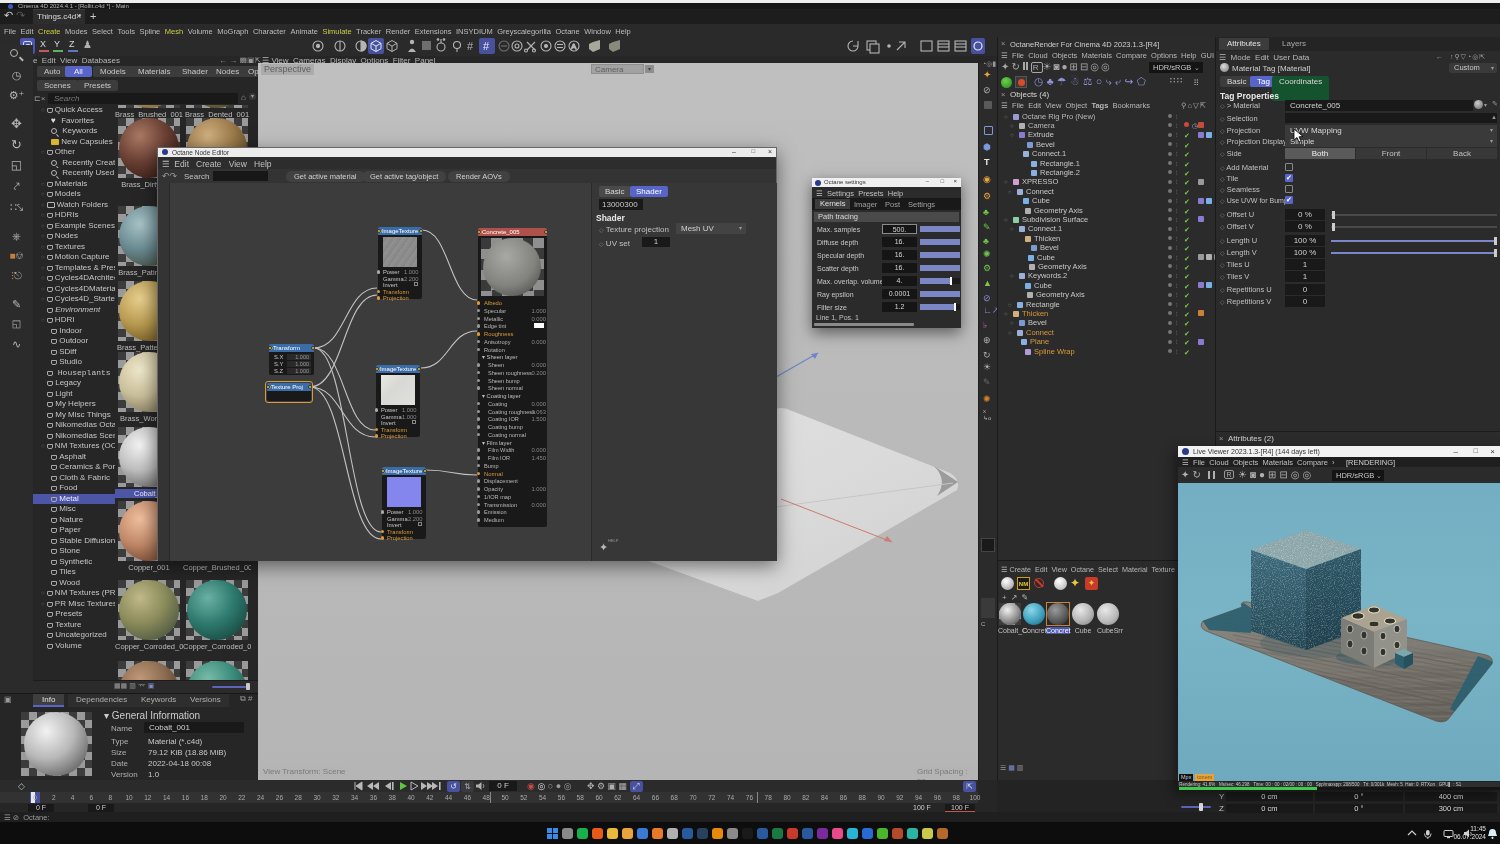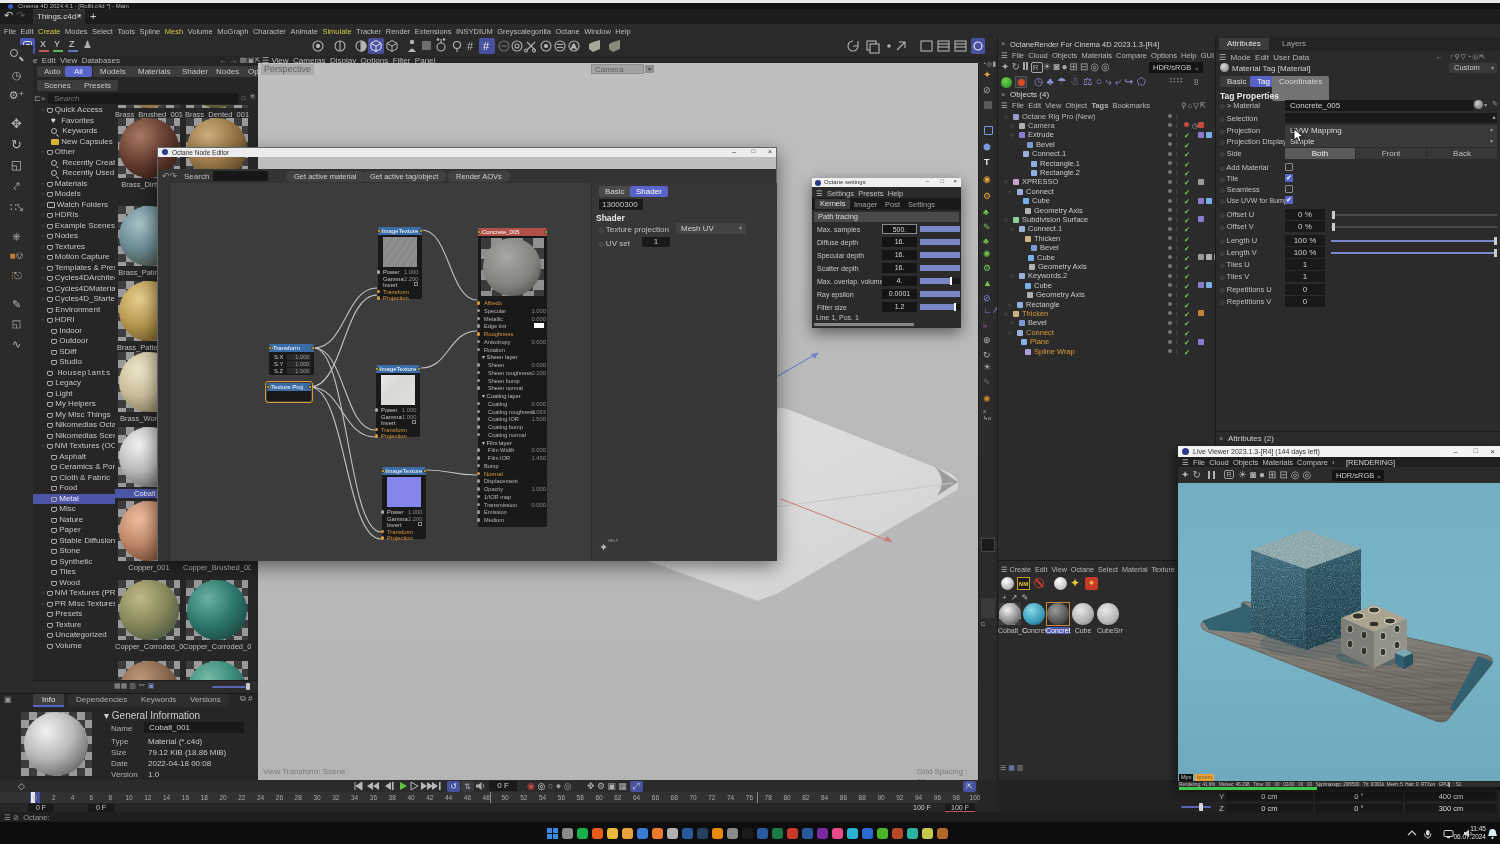--- a/index.html
+++ b/index.html
@@ -177,21 +177,21 @@
 <div style="height:10.5px;line-height:10.5px;white-space:nowrap;padding-left:8px;color:#c6c6c6;overflow:hidden;"><span style="color:#6e6e6e;font-size:6px;margin-right:2px;">○</span><span style="display:inline-block;width:8px;height:6px;border:1px solid #b8b8b8;border-radius:1px;position:relative;top:1px;"></span>&nbsp;Watch Folders</div>
 <div style="height:10.5px;line-height:10.5px;white-space:nowrap;padding-left:8px;color:#c6c6c6;overflow:hidden;"><span style="color:#6e6e6e;font-size:6px;margin-right:2px;">○</span><span style="display:inline-block;width:6px;height:5px;border:1px solid #a8a8a8;border-bottom-left-radius:2px;border-bottom-right-radius:2px;border-top:1.5px solid #a8a8a8;position:relative;top:1px;"></span>&nbsp;HDRIs</div>
 <div style="height:10.5px;line-height:10.5px;white-space:nowrap;padding-left:8px;color:#c6c6c6;overflow:hidden;"><span style="color:#6e6e6e;font-size:6px;margin-right:2px;">○</span><span style="display:inline-block;width:6px;height:5px;border:1px solid #a8a8a8;border-bottom-left-radius:2px;border-bottom-right-radius:2px;border-top:1.5px solid #a8a8a8;position:relative;top:1px;"></span>&nbsp;Example Scenes</div>
 <div style="height:10.5px;line-height:10.5px;white-space:nowrap;padding-left:8px;color:#c6c6c6;overflow:hidden;"><span style="color:#6e6e6e;font-size:6px;margin-right:2px;">○</span><span style="display:inline-block;width:6px;height:5px;border:1px solid #a8a8a8;border-bottom-left-radius:2px;border-bottom-right-radius:2px;border-top:1.5px solid #a8a8a8;position:relative;top:1px;"></span>&nbsp;Nodes</div>
 <div style="height:10.5px;line-height:10.5px;white-space:nowrap;padding-left:8px;color:#c6c6c6;overflow:hidden;"><span style="color:#6e6e6e;font-size:6px;margin-right:2px;">○</span><span style="display:inline-block;width:6px;height:5px;border:1px solid #a8a8a8;border-bottom-left-radius:2px;border-bottom-right-radius:2px;border-top:1.5px solid #a8a8a8;position:relative;top:1px;"></span>&nbsp;Textures</div>
 <div style="height:10.5px;line-height:10.5px;white-space:nowrap;padding-left:8px;color:#c6c6c6;overflow:hidden;"><span style="color:#6e6e6e;font-size:6px;margin-right:2px;">○</span><span style="display:inline-block;width:6px;height:5px;border:1px solid #a8a8a8;border-bottom-left-radius:2px;border-bottom-right-radius:2px;border-top:1.5px solid #a8a8a8;position:relative;top:1px;"></span>&nbsp;Motion Capture</div>
 <div style="height:10.5px;line-height:10.5px;white-space:nowrap;padding-left:8px;color:#c6c6c6;overflow:hidden;"><span style="color:#6e6e6e;font-size:6px;margin-right:2px;">○</span><span style="display:inline-block;width:6px;height:5px;border:1px solid #a8a8a8;border-bottom-left-radius:2px;border-bottom-right-radius:2px;border-top:1.5px solid #a8a8a8;position:relative;top:1px;"></span>&nbsp;Templates &amp; Presets</div>
 <div style="height:10.5px;line-height:10.5px;white-space:nowrap;padding-left:8px;color:#c6c6c6;overflow:hidden;"><span style="color:#6e6e6e;font-size:6px;margin-right:2px;">○</span><span style="display:inline-block;width:6px;height:5px;border:1px solid #a8a8a8;border-bottom-left-radius:2px;border-bottom-right-radius:2px;border-top:1.5px solid #a8a8a8;position:relative;top:1px;"></span>&nbsp;Cycles4DArchitecturePack-4l</div>
 <div style="height:10.5px;line-height:10.5px;white-space:nowrap;padding-left:8px;color:#c6c6c6;overflow:hidden;"><span style="color:#6e6e6e;font-size:6px;margin-right:2px;">○</span><span style="display:inline-block;width:6px;height:5px;border:1px solid #a8a8a8;border-bottom-left-radius:2px;border-bottom-right-radius:2px;border-top:1.5px solid #a8a8a8;position:relative;top:1px;"></span>&nbsp;Cycles4DMaterialPack-4K</div>
 <div style="height:10.5px;line-height:10.5px;white-space:nowrap;padding-left:8px;color:#c6c6c6;overflow:hidden;"><span style="color:#6e6e6e;font-size:6px;margin-right:2px;">○</span><span style="display:inline-block;width:6px;height:5px;border:1px solid #a8a8a8;border-bottom-left-radius:2px;border-bottom-right-radius:2px;border-top:1.5px solid #a8a8a8;position:relative;top:1px;"></span>&nbsp;Cycles4D_Starter_Pack</div>
-<div style="height:10.5px;line-height:10.5px;white-space:nowrap;padding-left:14px;color:#c6c6c6;overflow:hidden;"><span style="display:inline-block;width:6px;height:5px;border:1px solid #a8a8a8;border-bottom-left-radius:2px;border-bottom-right-radius:2px;border-top:1.5px solid #a8a8a8;position:relative;top:1px;"></span>&nbsp;Environment</div>
+<div style="height:10.5px;line-height:10.5px;white-space:nowrap;padding-left:14px;color:#c6c6c6;overflow:hidden;font-style:italic;"><span style="display:inline-block;width:6px;height:5px;border:1px solid #a8a8a8;border-bottom-left-radius:2px;border-bottom-right-radius:2px;border-top:1.5px solid #a8a8a8;position:relative;top:1px;"></span>&nbsp;Environment</div>
 <div style="height:10.5px;line-height:10.5px;white-space:nowrap;padding-left:8px;color:#c6c6c6;overflow:hidden;"><span style="color:#6e6e6e;font-size:6px;margin-right:2px;">○</span><span style="display:inline-block;width:6px;height:5px;border:1px solid #a8a8a8;border-bottom-left-radius:2px;border-bottom-right-radius:2px;border-top:1.5px solid #a8a8a8;position:relative;top:1px;"></span>&nbsp;HDRI</div>
 <div style="height:10.5px;line-height:10.5px;white-space:nowrap;padding-left:18px;color:#c6c6c6;overflow:hidden;"><span style="display:inline-block;width:6px;height:5px;border:1px solid #a8a8a8;border-bottom-left-radius:2px;border-bottom-right-radius:2px;border-top:1.5px solid #a8a8a8;position:relative;top:1px;"></span>&nbsp;Indoor</div>
 <div style="height:10.5px;line-height:10.5px;white-space:nowrap;padding-left:18px;color:#c6c6c6;overflow:hidden;"><span style="display:inline-block;width:6px;height:5px;border:1px solid #a8a8a8;border-bottom-left-radius:2px;border-bottom-right-radius:2px;border-top:1.5px solid #a8a8a8;position:relative;top:1px;"></span>&nbsp;Outdoor</div>
 <div style="height:10.5px;line-height:10.5px;white-space:nowrap;padding-left:18px;color:#c6c6c6;overflow:hidden;"><span style="display:inline-block;width:6px;height:5px;border:1px solid #a8a8a8;border-bottom-left-radius:2px;border-bottom-right-radius:2px;border-top:1.5px solid #a8a8a8;position:relative;top:1px;"></span>&nbsp;SDiff</div>
 <div style="height:10.5px;line-height:10.5px;white-space:nowrap;padding-left:18px;color:#c6c6c6;overflow:hidden;"><span style="display:inline-block;width:6px;height:5px;border:1px solid #a8a8a8;border-bottom-left-radius:2px;border-bottom-right-radius:2px;border-top:1.5px solid #a8a8a8;position:relative;top:1px;"></span>&nbsp;Studio</div>
 <div style="height:10.5px;line-height:10.5px;white-space:nowrap;padding-left:14px;color:#c6c6c6;overflow:hidden;font-family:Liberation Mono, monospace;"><span style="display:inline-block;width:6px;height:5px;border:1px solid #a8a8a8;border-bottom-left-radius:2px;border-bottom-right-radius:2px;border-top:1.5px solid #a8a8a8;position:relative;top:1px;"></span>&nbsp;Houseplants</div>
 <div style="height:10.5px;line-height:10.5px;white-space:nowrap;padding-left:14px;color:#c6c6c6;overflow:hidden;"><span style="display:inline-block;width:6px;height:5px;border:1px solid #a8a8a8;border-bottom-left-radius:2px;border-bottom-right-radius:2px;border-top:1.5px solid #a8a8a8;position:relative;top:1px;"></span>&nbsp;Legacy</div>
 <div style="height:10.5px;line-height:10.5px;white-space:nowrap;padding-left:14px;color:#c6c6c6;overflow:hidden;"><span style="display:inline-block;width:6px;height:5px;border:1px solid #a8a8a8;border-bottom-left-radius:2px;border-bottom-right-radius:2px;border-top:1.5px solid #a8a8a8;position:relative;top:1px;"></span>&nbsp;Light</div>
 <div style="height:10.5px;line-height:10.5px;white-space:nowrap;padding-left:14px;color:#c6c6c6;overflow:hidden;"><span style="display:inline-block;width:6px;height:5px;border:1px solid #a8a8a8;border-bottom-left-radius:2px;border-bottom-right-radius:2px;border-top:1.5px solid #a8a8a8;position:relative;top:1px;"></span>&nbsp;My Helpers</div>
 <div style="height:10.5px;line-height:10.5px;white-space:nowrap;padding-left:14px;color:#c6c6c6;overflow:hidden;"><span style="display:inline-block;width:6px;height:5px;border:1px solid #a8a8a8;border-bottom-left-radius:2px;border-bottom-right-radius:2px;border-top:1.5px solid #a8a8a8;position:relative;top:1px;"></span>&nbsp;My Misc Things</div>
@@ -764,21 +764,21 @@
     <div style="position:absolute;left:0;top:0;width:285px;height:14px;background:#242424;"></div>
     <div style="position:absolute;left:3px;top:1px;height:12px;background:#3c3c3c;color:#e0e0e0;font-size:8px;line-height:12px;padding:0 8px;">Attributes</div>
     <div style="position:absolute;left:58px;top:1px;height:12px;color:#a8a8a8;font-size:8px;line-height:12px;padding:0 8px;">Layers</div>
     <div style="position:absolute;left:3px;top:16px;font-size:8px;color:#b8b8b8;white-space:nowrap;">☰&nbsp; Mode&nbsp;&nbsp;Edit&nbsp;&nbsp;User Data</div>
     <div style="position:absolute;left:220px;top:16px;font-size:7px;color:#a0a0a0;letter-spacing:1px;">←&nbsp;&nbsp;↑⚲▽◔◎⇱</div>
     <div style="position:absolute;left:4px;top:26px;width:9px;height:9px;border-radius:50%;background:radial-gradient(circle at 40% 35%,#ddd,#777);"></div>
     <div style="position:absolute;left:16px;top:27px;font-size:8px;color:#d0d0d0;">Material Tag [Material]</div>
     <div style="position:absolute;left:233px;top:26px;width:48px;height:10px;background:#3a3a3a;border-radius:2px;color:#c8c8c8;font-size:7.5px;line-height:10px;padding-left:5px;">Custom<span style="position:absolute;right:3px;color:#999;font-size:6px;">▾</span></div>
     <div style="position:absolute;left:4px;top:39px;height:11px;background:#3c3c3c;border-radius:2px;color:#d8d8d8;font-size:8px;line-height:11px;padding:0 7px;">Basic</div>
     <div style="position:absolute;left:34px;top:39px;height:11px;background:#5864c8;border-radius:2px;color:#fff;font-size:8px;line-height:11px;padding:0 7px;">Tag</div>
-    <div style="position:absolute;left:56px;top:39px;height:25px;background:#737373;border-radius:2px;color:#d8d8d8;font-size:8px;line-height:11px;padding:0 7px;">Coordinates</div>
+    <div style="position:absolute;left:56px;top:39px;height:25px;background:#14532d;border-radius:2px;color:#d8d8d8;font-size:8px;line-height:11px;padding:0 7px;">Coordinates</div>
     <div style="position:absolute;left:4px;top:54px;font-size:8.5px;font-weight:bold;color:#e8e8e8;">Tag Properties</div>
     <div style="position:absolute;left:4px;top:64px;font-size:7.5px;color:#c0c0c0;white-space:nowrap;"><span style="color:#888;font-size:6px;">◇</span> &gt; Material</div>
     <div style="position:absolute;left:69px;top:63px;width:188px;height:11px;background:#191919;color:#d0d0d0;font-size:8px;line-height:11px;padding-left:5px;">Concrete_005</div>
     <div style="position:absolute;left:258px;top:63px;width:9px;height:9px;border-radius:50%;background:radial-gradient(circle at 40% 35%,#ccc,#666);"></div>
     <div style="position:absolute;left:268px;top:64px;font-size:6px;color:#999;">▾</div>
     <div style="position:absolute;left:276px;top:63px;font-size:7px;color:#999;">✎</div>
     <div style="position:absolute;left:4px;top:77px;font-size:7.5px;color:#c0c0c0;white-space:nowrap;"><span style="color:#888;font-size:6px;">◇</span> Selection</div>
     <div style="position:absolute;left:69px;top:76px;width:212px;height:10px;background:#191919;"></div>
     <div style="position:absolute;left:275px;top:77px;font-size:6px;color:#999;">▲</div>
     <div style="position:absolute;left:4px;top:89px;font-size:7.5px;color:#c0c0c0;white-space:nowrap;"><span style="color:#888;font-size:6px;">◇</span> Projection</div>
@@ -869,20 +869,23 @@
 <div class="ab" style="left:1405px;top:804px;width:92px;height:9px;background:#191919;color:#d8d8d8;font-size:7.5px;line-height:9px;text-align:center;">300 cm</div>
 </div>
 
 <div id="node-editor" class="ab" style="left:157px;top:147px;width:620px;height:413px;z-index:10;box-shadow:0 6px 18px rgba(0,0,0,0.5);border:1px solid #666;">
 <div style="position:absolute;left:0;top:0;width:618px;height:9px;background:#ececec;">
 <span style="position:absolute;left:4px;top:1px;width:6px;height:6px;border-radius:50%;background:#2a3a8a;"></span>
 <span style="position:absolute;left:14px;top:1px;font-size:6.5px;color:#333;">Octane Node Editor</span>
 <span style="position:absolute;right:40px;top:0px;font-size:7px;color:#333;">–</span>
 <span style="position:absolute;right:21px;top:0px;font-size:6px;color:#333;">□</span>
 <span style="position:absolute;right:4px;top:0px;font-size:7px;color:#333;">×</span>
+</div>
+<div style="position:absolute;left:0;top:9px;width:618px;height:12px;background:#2d2d2d;">
+<span style="position:absolute;left:4px;top:2px;font-size:8.5px;color:#c0c0c0;white-space:nowrap;">☰&nbsp; Edit&nbsp;&nbsp; Create&nbsp;&nbsp; View&nbsp;&nbsp; Help</span>
 </div>
 <div style="position:absolute;left:0;top:21px;width:618px;height:14px;background:#333333;">
 <span style="position:absolute;left:4px;top:2px;font-size:9px;color:#9a9a9a;">↶↷</span>
 <span style="position:absolute;left:26px;top:3px;font-size:8px;color:#c0c0c0;">Search</span>
 <span style="position:absolute;left:55px;top:2px;width:55px;height:10px;background:#171717;"></span>
 <span style="position:absolute;left:128px;top:1.5px;height:11px;background:#414141;border-radius:6px;color:#d0d0d0;font-size:7.5px;line-height:11px;padding:0 8px;">Get active material</span>
 <span style="position:absolute;left:204px;top:1.5px;height:11px;background:#414141;border-radius:6px;color:#d0d0d0;font-size:7.5px;line-height:11px;padding:0 8px;">Get active tag/object</span>
 <span style="position:absolute;left:290px;top:1.5px;height:11px;background:#414141;border-radius:6px;color:#d0d0d0;font-size:7.5px;line-height:11px;padding:0 8px;">Render AOVs</span>
 </div>
 <div id="ne-graph" style="position:absolute;left:0;top:35px;width:433px;height:378px;background:#3c3c3c;overflow:hidden;">

